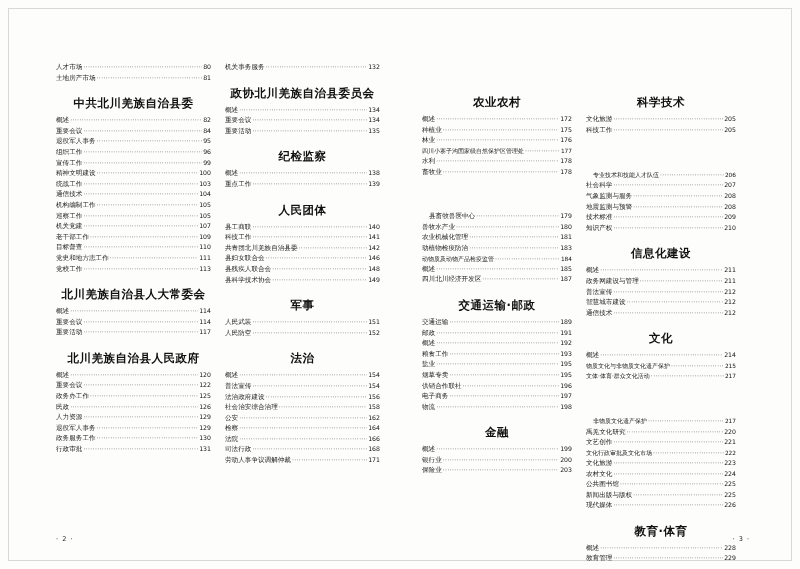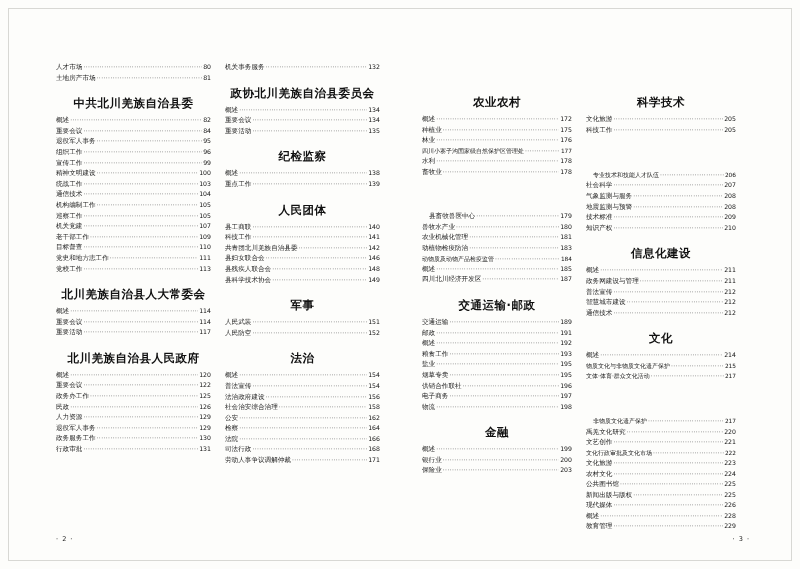--- a/index.html
+++ b/index.html
@@ -640,20 +640,21 @@
             <div class="entry">
               <span class="label">新闻出版与版权</span>
               <span class="dots">················································································</span>
               <span class="pg">225</span>
             </div>
             <div class="entry">
               <span class="label">现代媒体</span>
               <span class="dots">················································································</span>
               <span class="pg">226</span>
             </div>
+            <div class="sec-title big">教育·体育</div>
             <div class="entry">
               <span class="label">概述</span>
               <span class="dots">················································································</span>
               <span class="pg">228</span>
             </div>
             <div class="entry">
               <span class="label">教育管理</span>
               <span class="dots">················································································</span>
               <span class="pg">229</span>
             </div>

